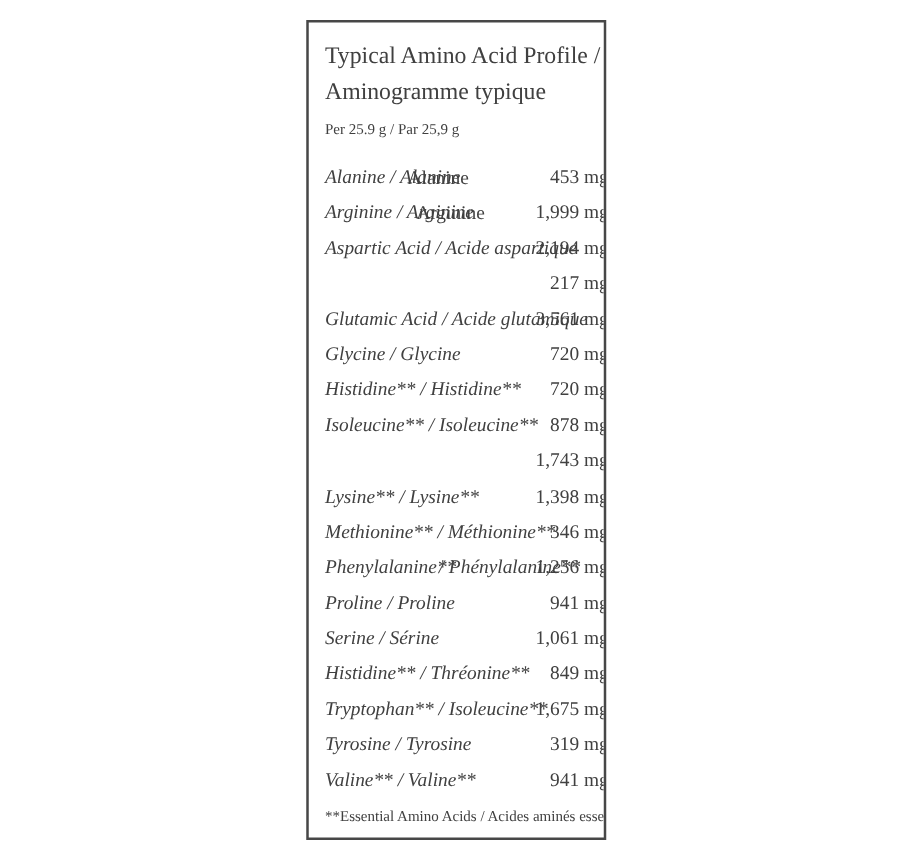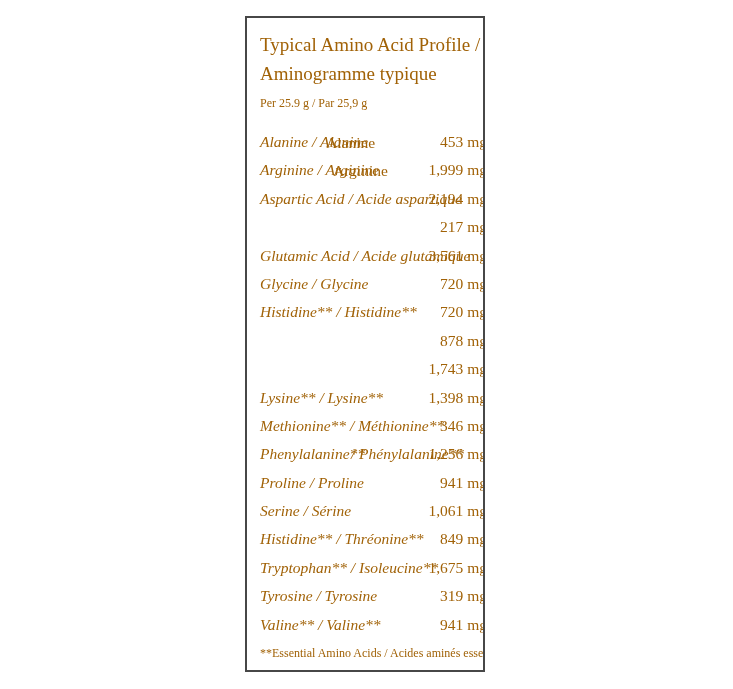--- a/index.html
+++ b/index.html
@@ -54,33 +54,33 @@
   .footnote {
     font-size: 12px;
     line-height: 16px;
     margin-top: 6px;
     white-space: nowrap;
   }
 </style>
 </head>
 <body>
 
-<div class="panel" style="border-color: rgb(71, 71, 71); background: rgb(255, 255, 255); color: #a16207;">
+<div class="panel" style="border-color: rgb(71, 71, 71); background: rgb(255, 255, 255); color: #404040;">
   <div class="title-line">Typical Amino Acid Profile /</div>
   <div class="title-line">Aminogramme typique</div>
   <div class="serving-line">Per 25.9 g / Par 25,9 g</div>
   <div class="rows">
       <div class="row"><span class="label">Alanine / Alanine</span><span class="ghost" style="left: 66px;">Alanine</span><span class="value">453 mg</span></div>
       <div class="row"><span class="label">Arginine / Arginine</span><span class="ghost" style="left: 73px;">Arginine</span><span class="value">1,999 mg</span></div>
       <div class="row"><span class="label">Aspartic Acid / Acide aspartique</span><span class="value">2,194 mg</span></div>
       <div class="row"><span class="value">217 mg</span></div>
       <div class="row"><span class="label">Glutamic Acid / Acide glutamique</span><span class="value">3,561 mg</span></div>
       <div class="row"><span class="label">Glycine / Glycine</span><span class="value">720 mg</span></div>
       <div class="row"><span class="label">Histidine** / Histidine**</span><span class="value">720 mg</span></div>
-      <div class="row"><span class="value">878 mg</span></div>
+      <div class="row"><span class="label">Isoleucine** / Isoleucine**</span><span class="value">878 mg</span></div>
       <div class="row"><span class="value">1,743 mg</span></div>
       <div class="row"><span class="label">Lysine** / Lysine**</span><span class="value">1,398 mg</span></div>
       <div class="row"><span class="label">Methionine** / Méthionine**</span><span class="value">346 mg</span></div>
       <div class="row"><span class="label">Phenylalanine**<span class="fr-wrap" style="margin-left: -18px;">&nbsp;/ Phénylalanine**</span></span><span class="value">1,256 mg</span></div>
       <div class="row"><span class="label">Proline / Proline</span><span class="value">941 mg</span></div>
       <div class="row"><span class="label">Serine / Sérine</span><span class="value">1,061 mg</span></div>
       <div class="row"><span class="label">Histidine** / Thréonine**</span><span class="value">849 mg</span></div>
       <div class="row"><span class="label">Tryptophan** / Isoleucine**</span><span class="value">1,675 mg</span></div>
       <div class="row"><span class="label">Tyrosine / Tyrosine</span><span class="value">319 mg</span></div>
       <div class="row"><span class="label">Valine** / Valine**</span><span class="value">941 mg</span></div>

